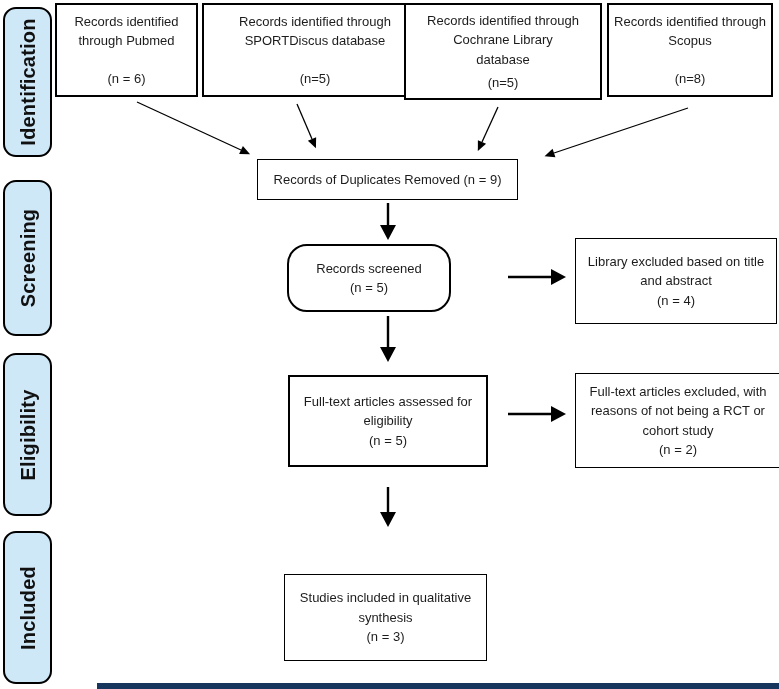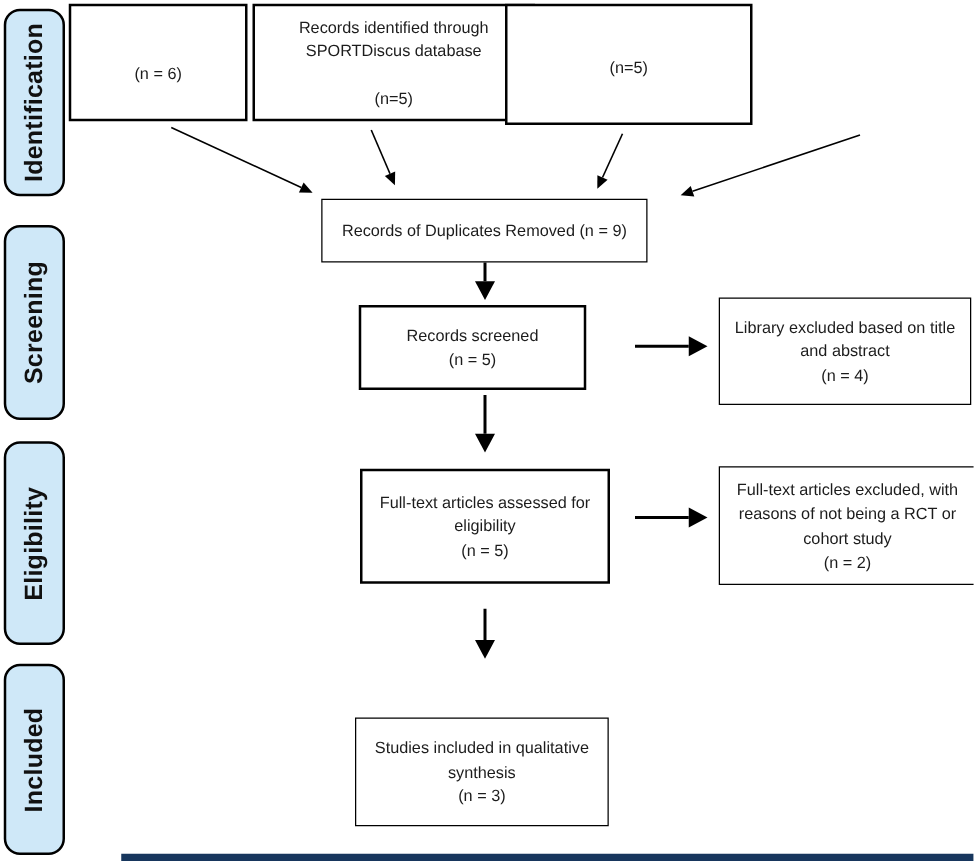--- a/index.html
+++ b/index.html
@@ -64,35 +64,41 @@
     <line x1="498" y1="107" x2="482" y2="142" stroke="#000" stroke-width="1.3" marker-end="url(#head-small)"></line>
     <line x1="688" y1="108" x2="554" y2="153" stroke="#000" stroke-width="1.3" marker-end="url(#head-small)"></line>
     <line x1="388" y1="203" x2="388" y2="225" stroke="#000" stroke-width="2.4" marker-end="url(#head-big)"></line>
     <line x1="508" y1="277" x2="551" y2="277" stroke="#000" stroke-width="2.4" marker-end="url(#head-big)"></line>
     <line x1="388" y1="316" x2="388" y2="347" stroke="#000" stroke-width="2.4" marker-end="url(#head-big)"></line>
     <line x1="508" y1="414" x2="551" y2="414" stroke="#000" stroke-width="2.4" marker-end="url(#head-big)"></line>
     <line x1="388" y1="487" x2="388" y2="512" stroke="#000" stroke-width="2.4" marker-end="url(#head-big)"></line>
   </svg>
 
   <div class="box thick" style="left:55px;top:3px;width:143px;height:94px;">
+    <div class="lbl">Records identified through Pubmed</div>
     <div class="cnt gap">(n = 6)</div>
   </div>
   <div class="box thick" style="left:202px;top:3px;width:226px;height:94px;">
     <div class="lbl">Records identified through SPORTDiscus database</div>
     <div class="cnt gap">(n=5)</div>
   </div>
   <div class="box thick src3" style="left:404px;top:3px;width:198px;height:97px;">
+    <div class="lbl">Records identified through Cochrane Library database</div>
     <div class="cnt">(n=5)</div>
   </div>
+  <div class="box thick" style="left:607px;top:3px;width:166px;height:94px;">
+    <div class="lbl">Records identified through Scopus</div>
+    <div class="cnt gap">(n=8)</div>
+  </div>
 
-  <div class="box" style="left:257px;top:159px;width:261px;height:51px;">
+  <div class="box" style="left:257px;top:159px;width:261px;height:41px;">
     <div class="lbl">Records of Duplicates Removed (n = 9)</div>
   </div>
 
-  <div class="box thick" style="left:287px;top:244px;width:182px;height:68px;">
+  <div class="box thick" style="left:287px;top:244px;width:164px;height:68px;border-radius:20px;">
     <div class="lbl">Records screened</div>
     <div class="cnt">(n = 5)</div>
   </div>
 
   <div class="box" style="left:575px;top:238px;width:202px;height:86px;">
     <div class="lbl">Library excluded based on title and abstract</div>
     <div class="cnt">(n = 4)</div>
   </div>
 
   <div class="box thick" style="left:288px;top:375px;width:200px;height:92px;">

